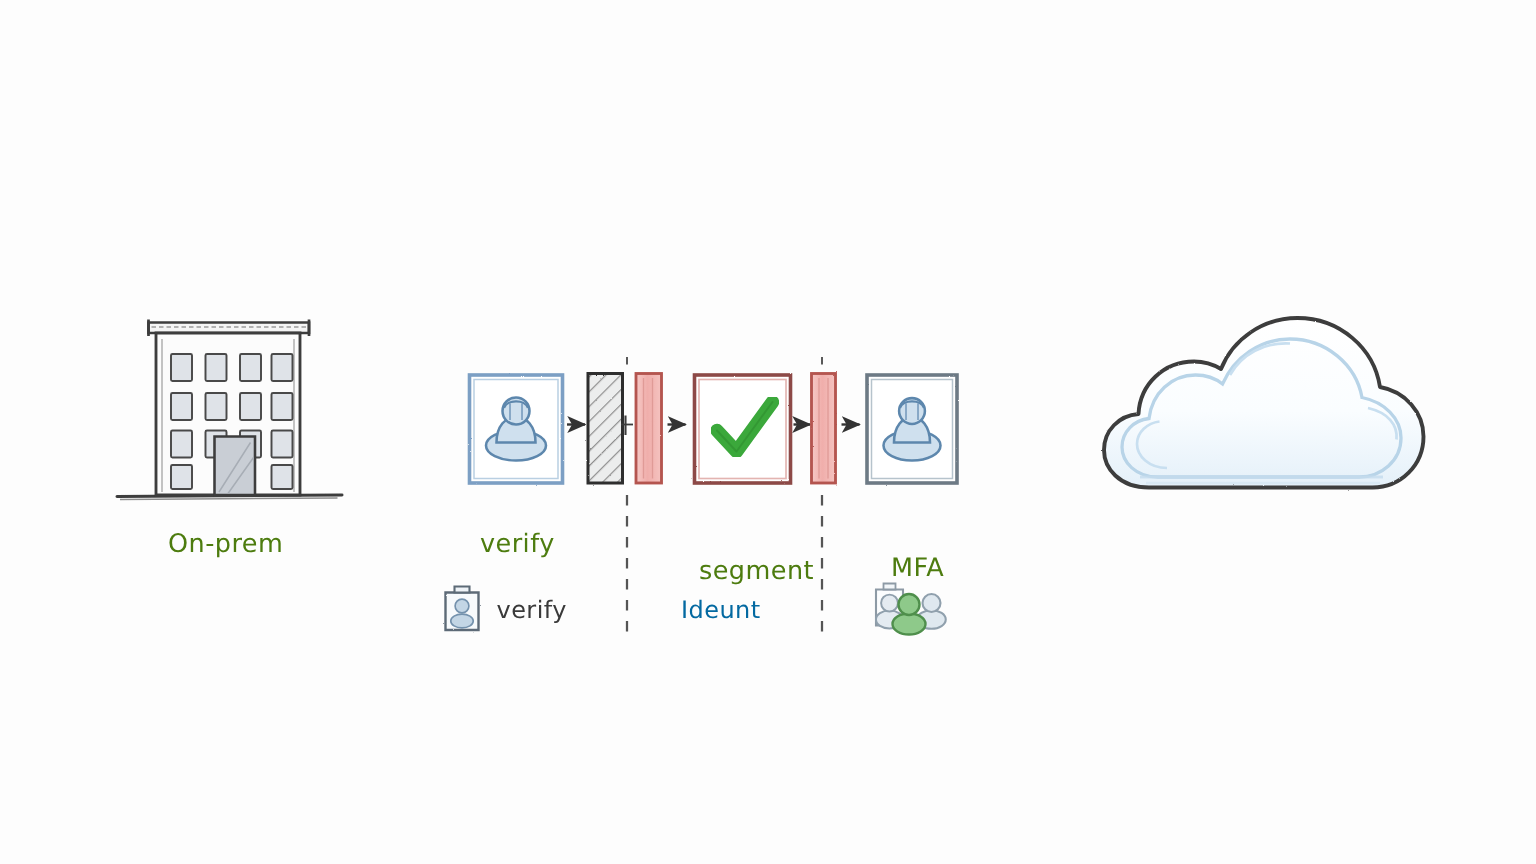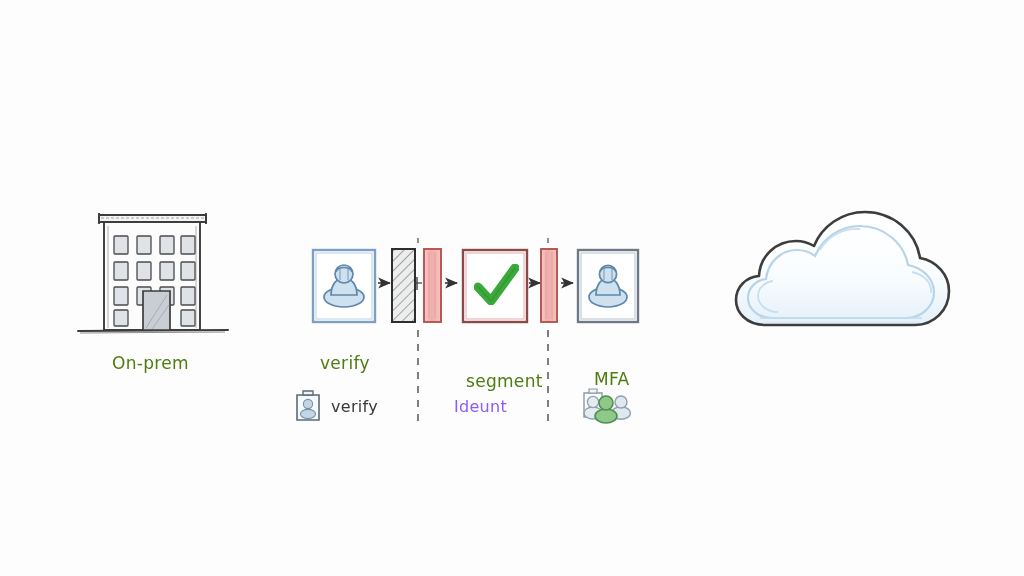--- a/index.html
+++ b/index.html
@@ -31,21 +31,21 @@
   }
   .lbl-main {
     font-size: 17px;
     color: #4d7c0f;
   }
   .lbl-sub {
     font-size: 16px;
     color: #3a3a3a;
   }
   .lbl-faint {
-    color: #8b5cf6;
+    color: #0369a1;
   }
 </style>
 </head>
 <body>
 
 <div id="canvas">
 
   <svg class="layer" viewBox="0 0 1024 576">
     <defs>
       <pattern id="hatchPat" width="7" height="7" patternTransform="rotate(45)" patternUnits="userSpaceOnUse">

